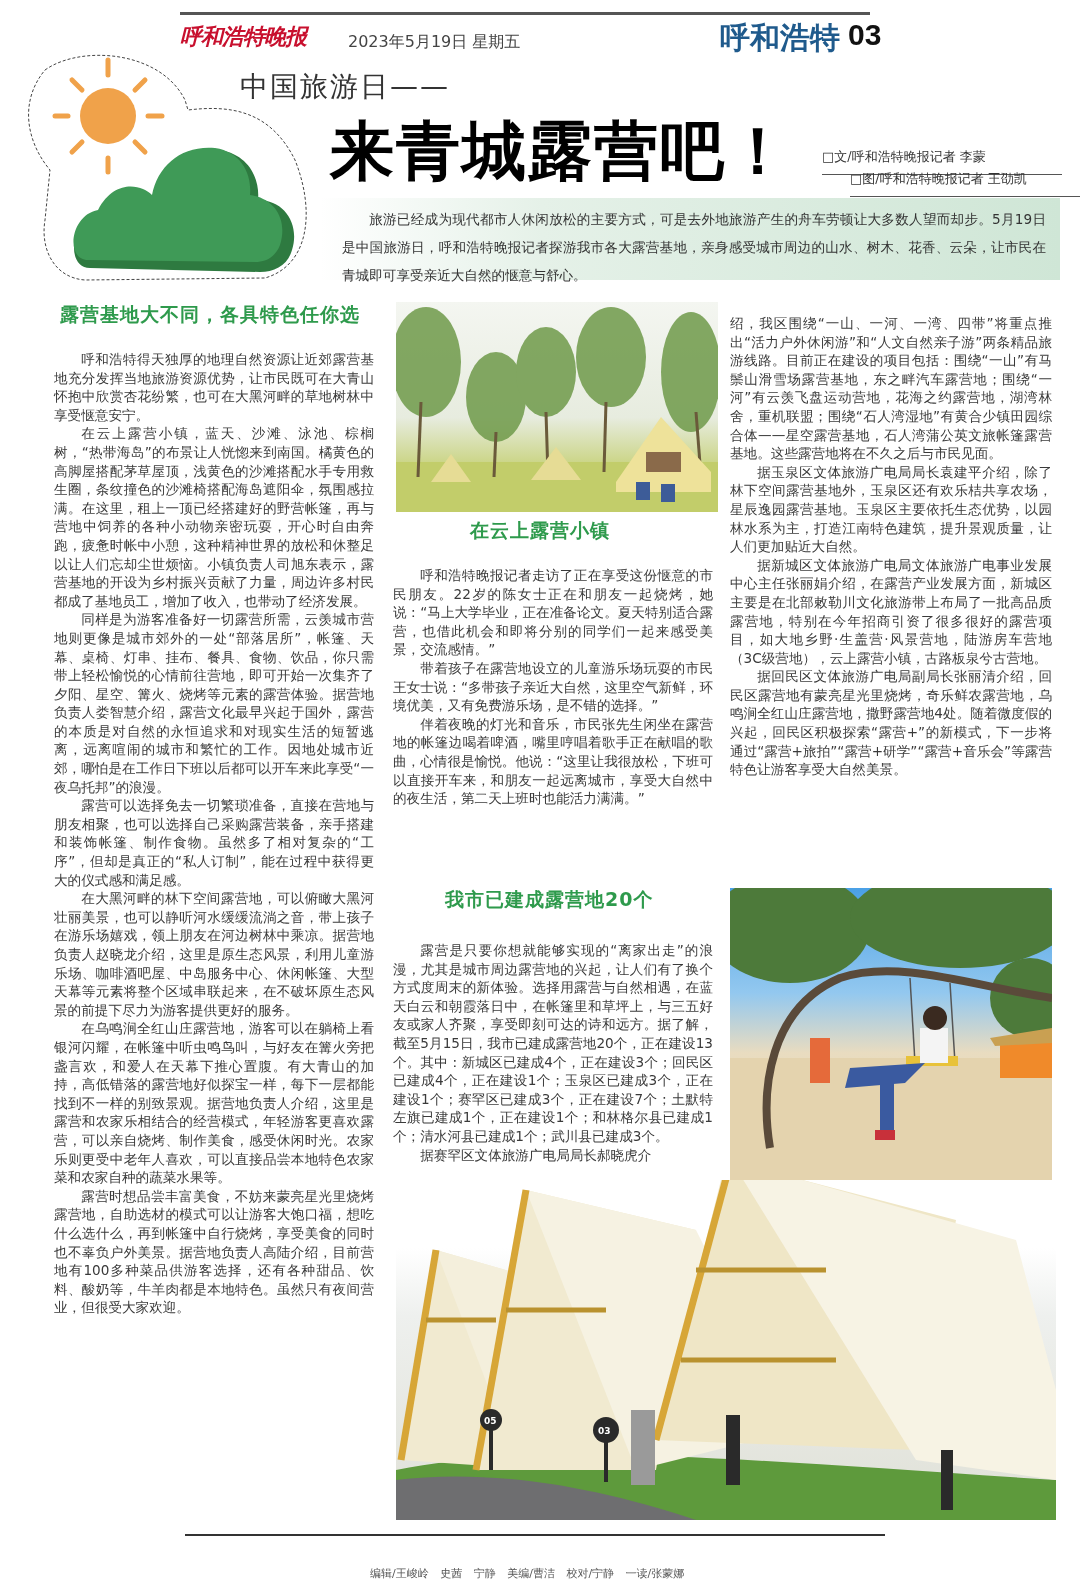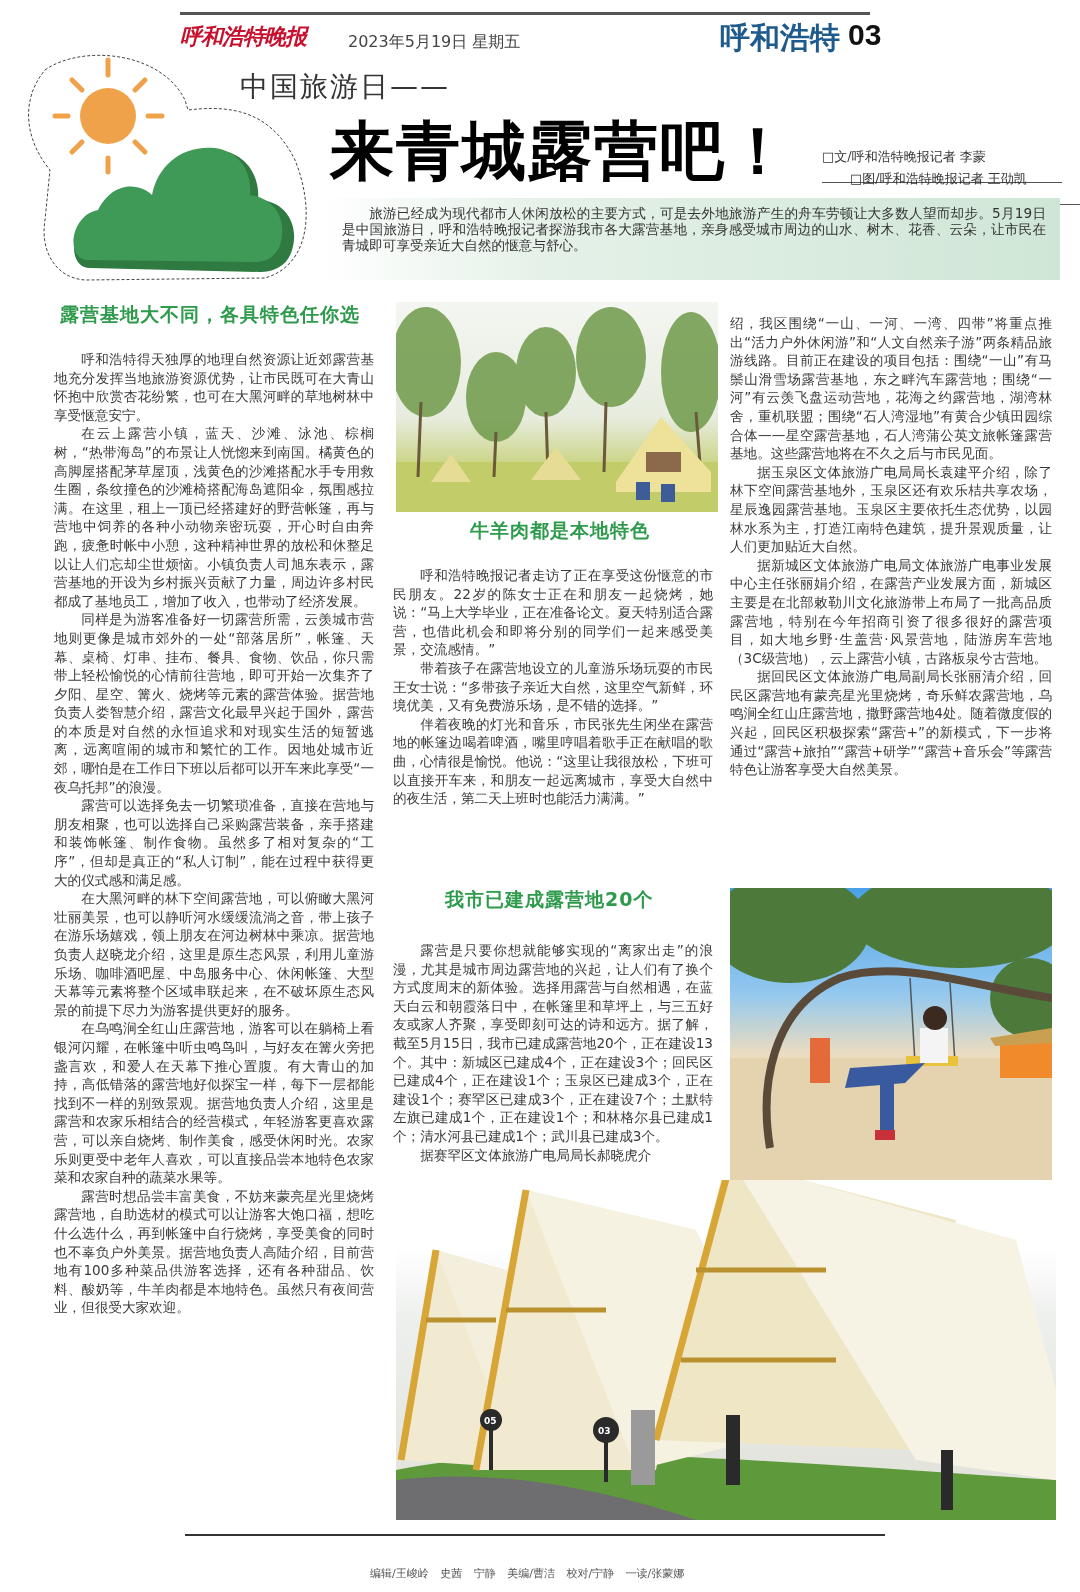--- a/index.html
+++ b/index.html
@@ -14,26 +14,26 @@
   .masthead-date { left: 348px; top: 32px; font-size: 16px; color: #444; text-align: right; }
   .masthead-section { left: 720px; top: 18px; font-family: "Liberation Sans", sans-serif; font-size: 30px; font-weight: bold; color: #1f5a8c; }
   .masthead-page { left: 848px; top: 18px; font-family: "Liberation Sans", sans-serif; font-size: 30px; font-weight: bold; color: #111; }
 
   
   .illus { left: 10px; top: 50px; width: 300px; height: 250px; }
 
   
   .kicker { left: 240px; top: 68px; font-size: 28px; color: #333; font-weight: normal; letter-spacing: 2px; }
   .headline { left: 330px; top: 108px; font-size: 64px; font-weight: bold; color: #000000; letter-spacing: 2px; }
-  .byline { left: 822px; font-family: "DejaVu Serif", serif; font-size: 13px; color: #333; border-bottom: 1px solid #555; padding-bottom: 16px; width: 240px; }
+  .byline { left: 822px; font-family: "DejaVu Serif", serif; font-size: 13px; color: #333; border-bottom: 1px solid #555; padding-bottom: 8px; width: 240px; }
   .byline-1 { top: 148px; }
   .byline-2 { top: 170px; margin-left: 28px; }
 
   
-  .intro { left: 320px; top: 198px; width: 740px; height: 82px; background: linear-gradient(to right, #ffffff 0%, #e5f1e8 30%, #cfe6d6 100%); padding: 7px 14px 0 22px; font-size: 13.6px; line-height: 16px; color: #333; text-indent: 2em; text-align: justify; }
+  .intro { left: 320px; top: 198px; width: 740px; height: 82px; background: linear-gradient(to right, #ffffff 0%, #e5f1e8 30%, #cfe6d6 100%); padding: 7px 14px 0 22px; font-size: 13.6px; line-height: 28px; color: #333; text-indent: 2em; text-align: justify; }
 
   
   .col { position: absolute; font-size: 13.6px; line-height: 18.6px; color: #3a3a3a; text-align: justify; margin-top: 16px; }
   .col p { text-indent: 2em; }
   .col-1 { left: 54px; top: 334px; width: 320px; }
   .col-2a { left: 393px; top: 550px; width: 320px; }
   .col-2b { left: 393px; top: 925px; width: 320px; }
   .col-3 { left: 730px; top: 298px; width: 322px; }
   .col-3 p.cont { text-indent: 0; }
 
@@ -119,21 +119,21 @@
     <path d="M135,178 L160,145 L185,178 Z" fill="#e6dc95"></path>
     <path d="M220,180 L265,115 L315,170 L315,190 L220,190 Z" fill="#eee29a"></path>
     <rect x="250" y="150" width="35" height="20" fill="#8a6a4a"></rect>
     <g fill="#3d5c98">
       <rect x="240" y="180" width="14" height="18"></rect>
       <rect x="265" y="182" width="14" height="18"></rect>
     </g>
   </svg>
 </div>
 
-<h2 class="section-title st-2">牛羊肉都是本地特色</h2>
+<h2 class="section-title st-2">在云上露营小镇</h2>
 <div class="col col-2a">
   <p>呼和浩特晚报记者走访了正在享受这份惬意的市民朋友。22岁的陈女士正在和朋友一起烧烤，她说：“马上大学毕业，正在准备论文。夏天特别适合露营，也借此机会和即将分别的同学们一起来感受美景，交流感情。”</p>
   <p>带着孩子在露营地设立的儿童游乐场玩耍的市民王女士说：“多带孩子亲近大自然，这里空气新鲜，环境优美，又有免费游乐场，是不错的选择。”</p>
   <p>伴着夜晚的灯光和音乐，市民张先生闲坐在露营地的帐篷边喝着啤酒，嘴里哼唱着歌手正在献唱的歌曲，心情很是愉悦。他说：“这里让我很放松，下班可以直接开车来，和朋友一起远离城市，享受大自然中的夜生活，第二天上班时也能活力满满。”</p>
 </div>
 
 <h2 class="section-title st-3">我市已建成露营地20个</h2>
 <div class="col col-2b">
   <p>露营是只要你想就能够实现的“离家出走”的浪漫，尤其是城市周边露营地的兴起，让人们有了换个方式度周末的新体验。选择用露营与自然相遇，在蓝天白云和朝霞落日中，在帐篷里和草坪上，与三五好友或家人齐聚，享受即刻可达的诗和远方。据了解，截至5月15日，我市已建成露营地20个，正在建设13个。其中：新城区已建成4个，正在建设3个；回民区已建成4个，正在建设1个；玉泉区已建成3个，正在建设1个；赛罕区已建成3个，正在建设7个；土默特左旗已建成1个，正在建设1个；和林格尔县已建成1个；清水河县已建成1个；武川县已建成3个。</p>
   <p>据赛罕区文体旅游广电局局长郝晓虎介</p>

